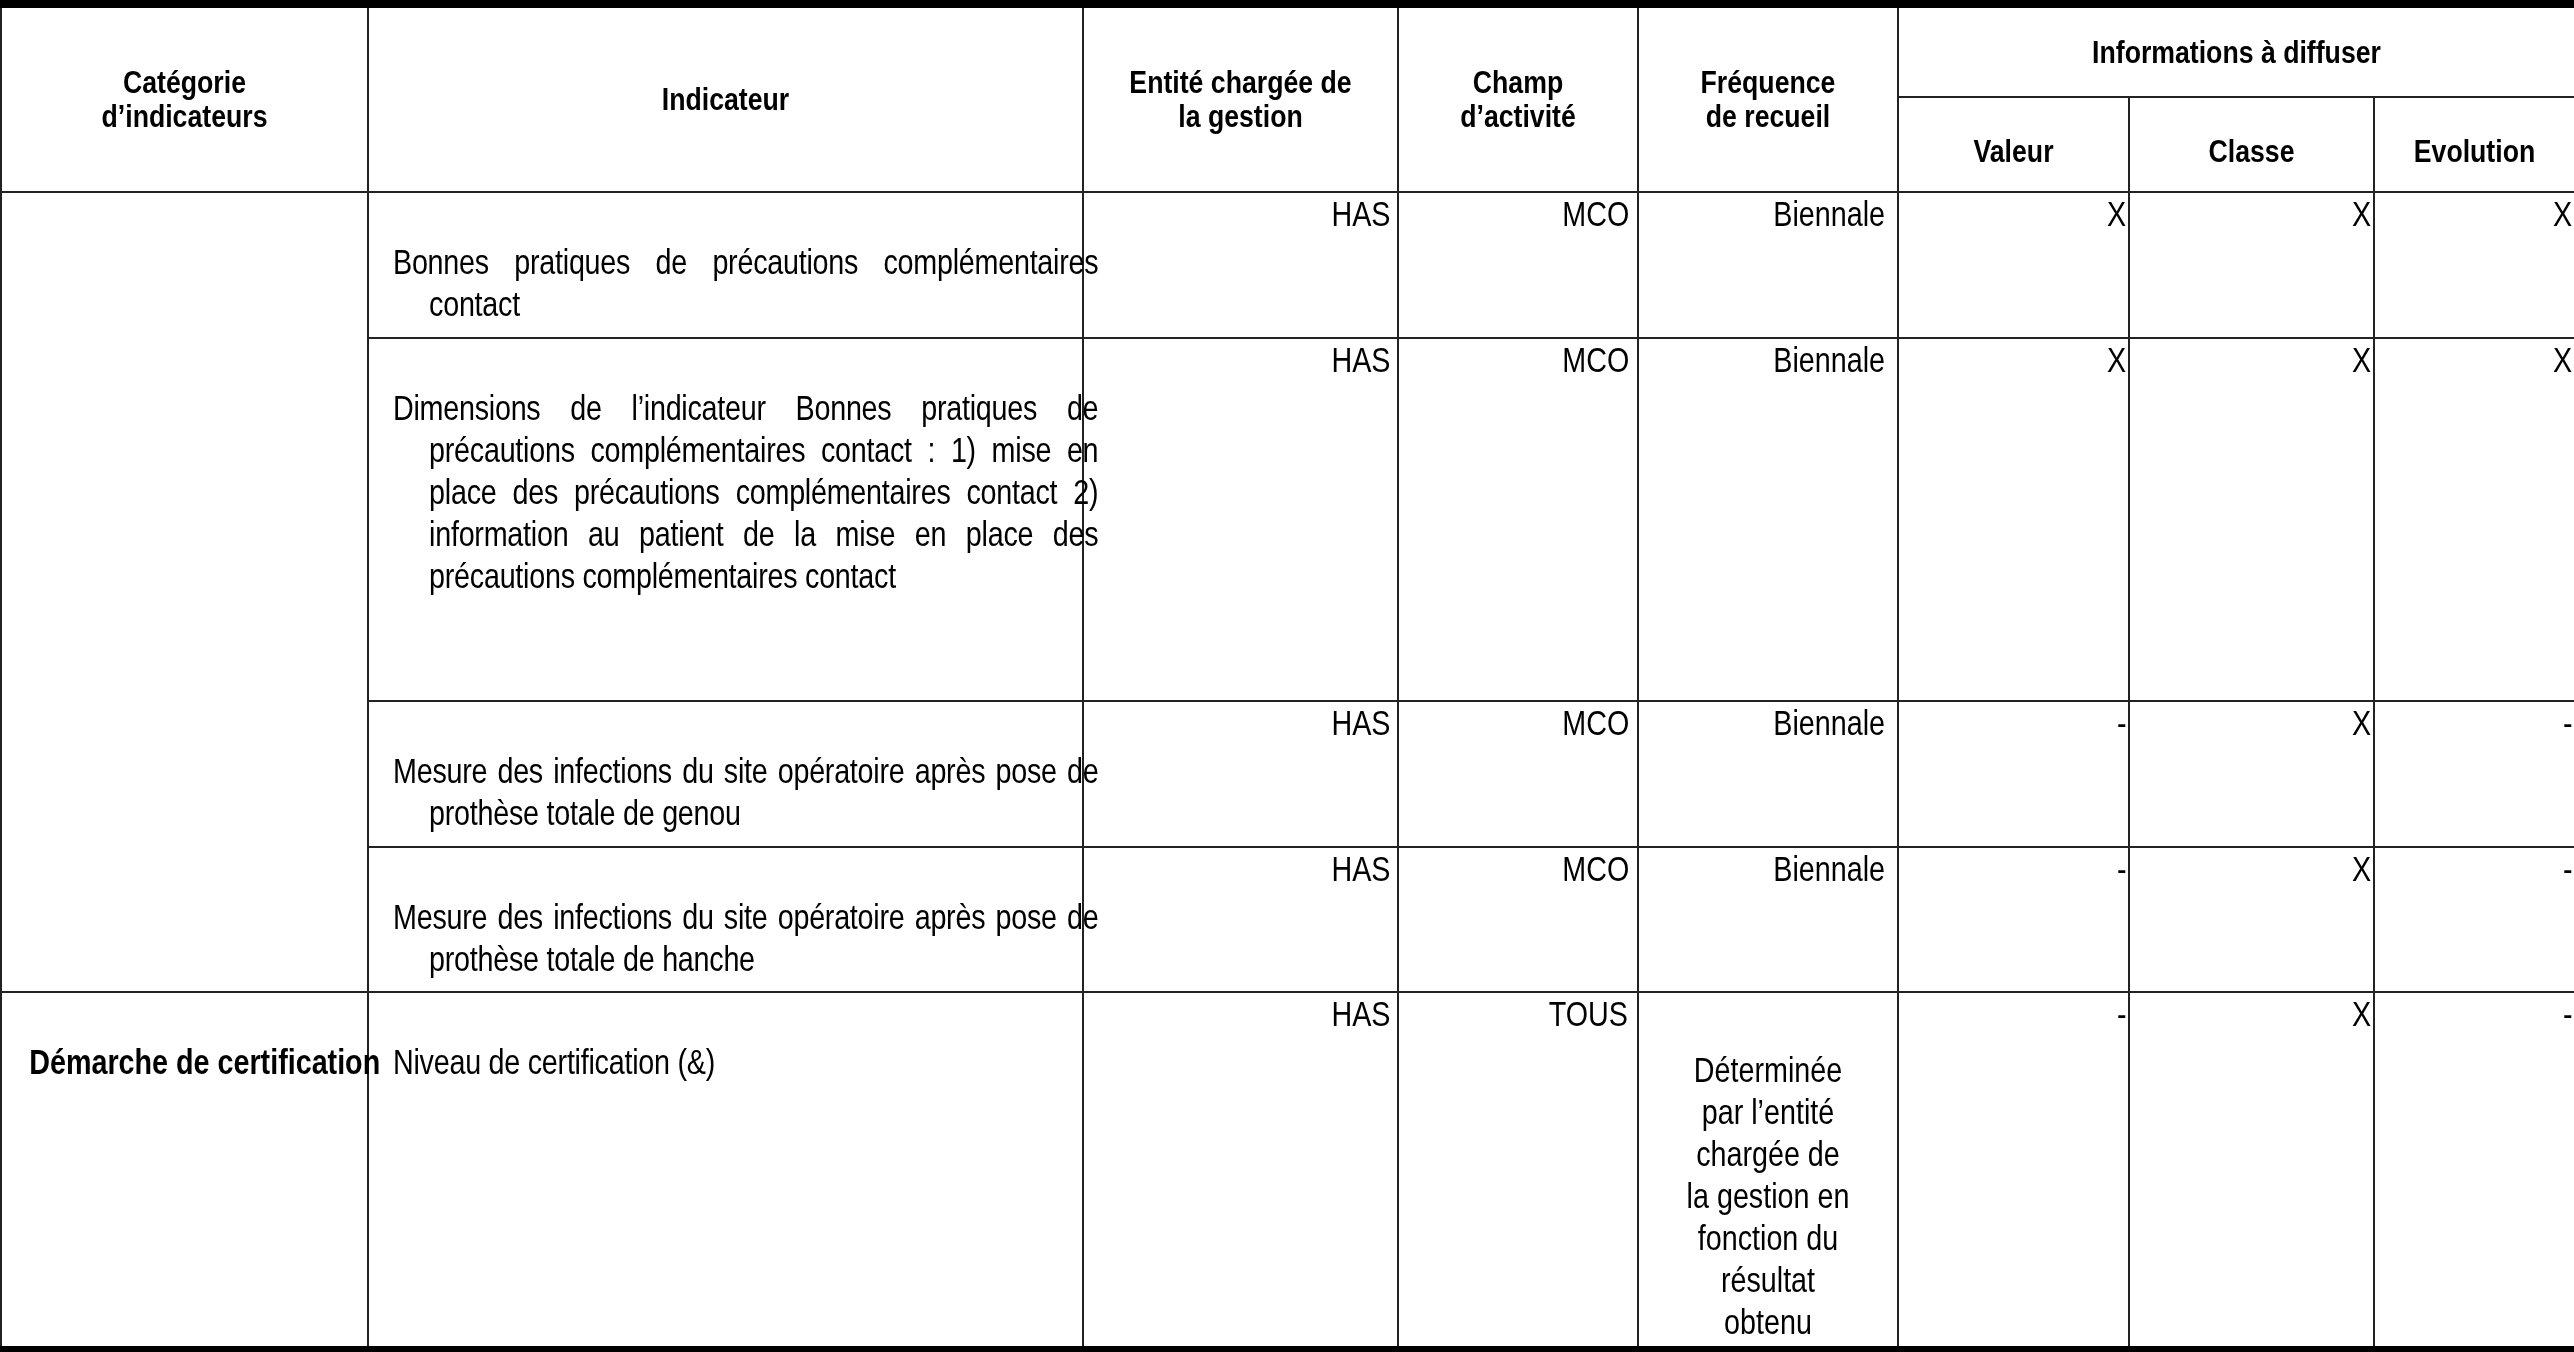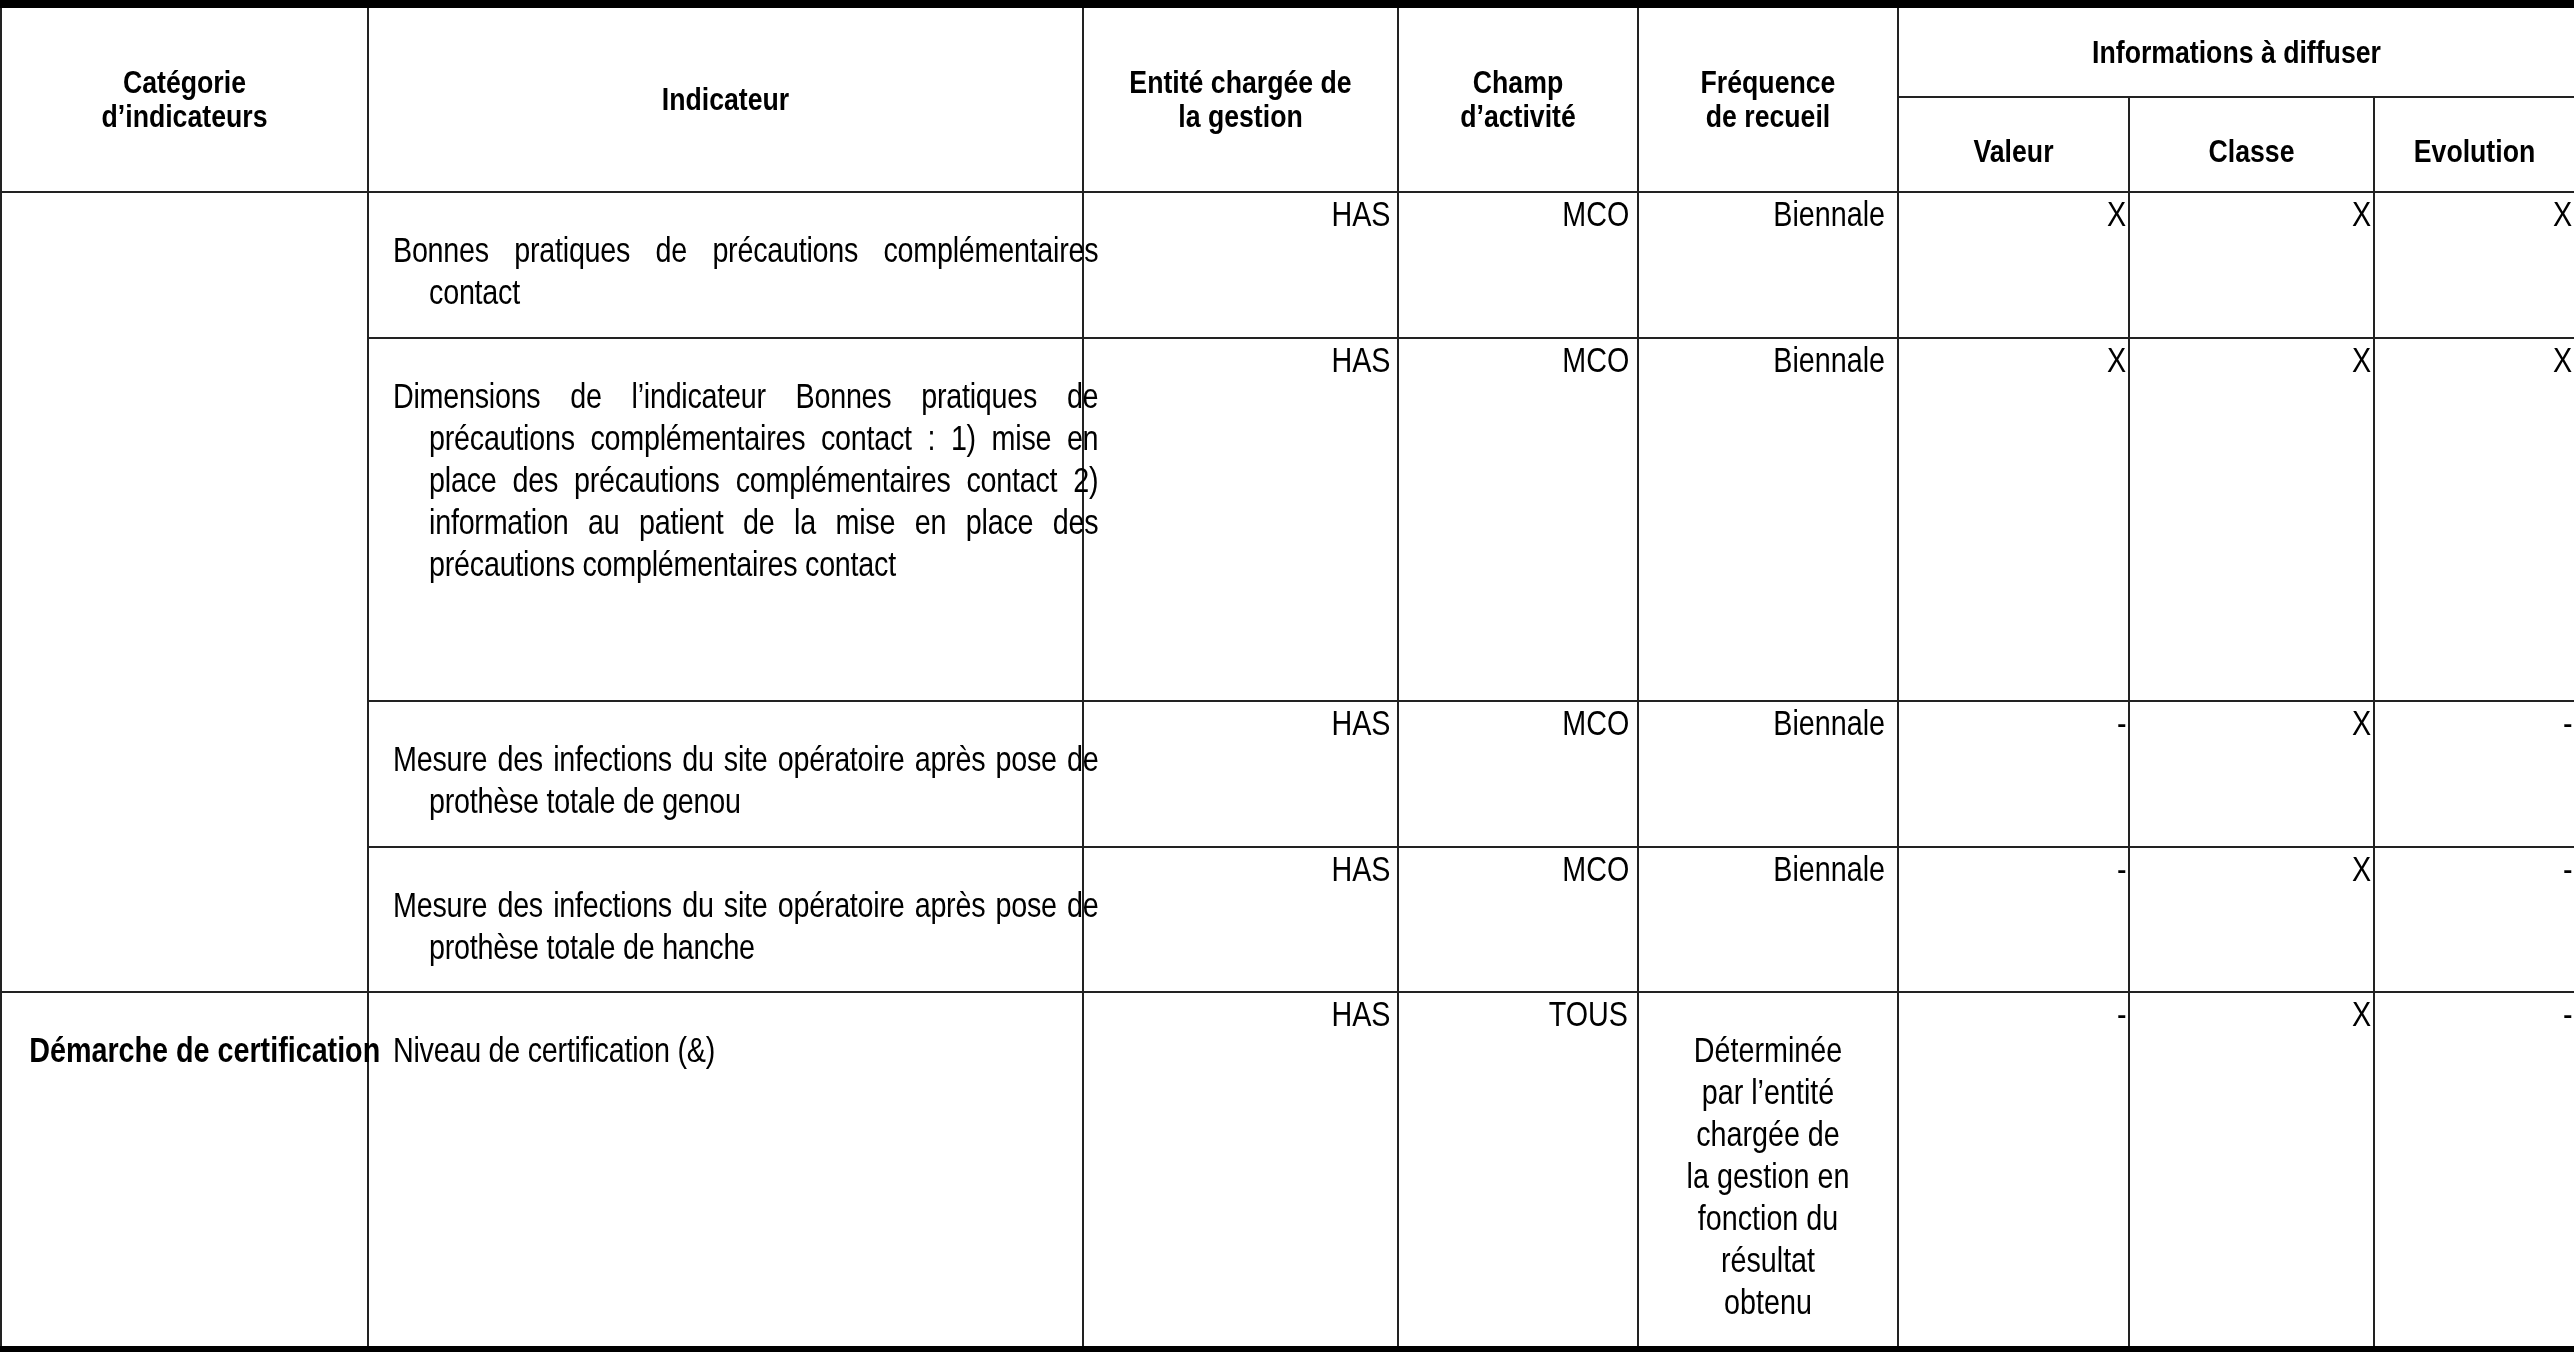--- a/index.html
+++ b/index.html
@@ -7,26 +7,26 @@
          font-family: "Liberation Sans", "DejaVu Sans", sans-serif; color: #000; }
   table.ind { position: absolute; left: 0; top: 0; width: 2574px; height: 1352px;
               border-collapse: collapse; table-layout: fixed; }
   table.ind td, table.ind th { border: 2px solid #222; padding: 0; vertical-align: top; }
   table.ind { border-top: 8px solid #000; border-bottom: 6px solid #000; }
   th { font-weight: bold; font-size: 31px; line-height: 34px; text-align: center;
        vertical-align: middle !important; transform: scaleX(0.86); transform-origin: center; }
   th .inner { display: inline-block; }
   td { font-size: 35px; line-height: 42px; }
   td.center { text-align: right; }
-  .cellpad { padding: 36px 20px 0 24px; }
+  .cellpad { padding: 48px 20px 0 24px; }
   .ind-text { text-align: justify; padding-left: 44px; text-indent: -44px;
               letter-spacing: -0.3px; }
   .cat-text { font-weight: bold; text-align: left; padding-left: 48px; text-indent: -44px; }
   .valcell { padding-top: 36px; }
-  .freq-multi { padding: 36px 10px 0 10px; text-align: center; }
+  .freq-multi { padding: 36px 10px 0 10px; text-align: center; margin-top: 20px; }
   .narrow { display: inline-block; transform: scaleX(0.82); transform-origin: left top; width: 122%; }
   .narrow-c { display: inline-block; transform: scaleX(0.82); transform-origin: center top; }
 </style>
 </head>
 <body>
 
 <table class="ind">
   <colgroup>
     <col style="width:367px">
     <col style="width:715px">

